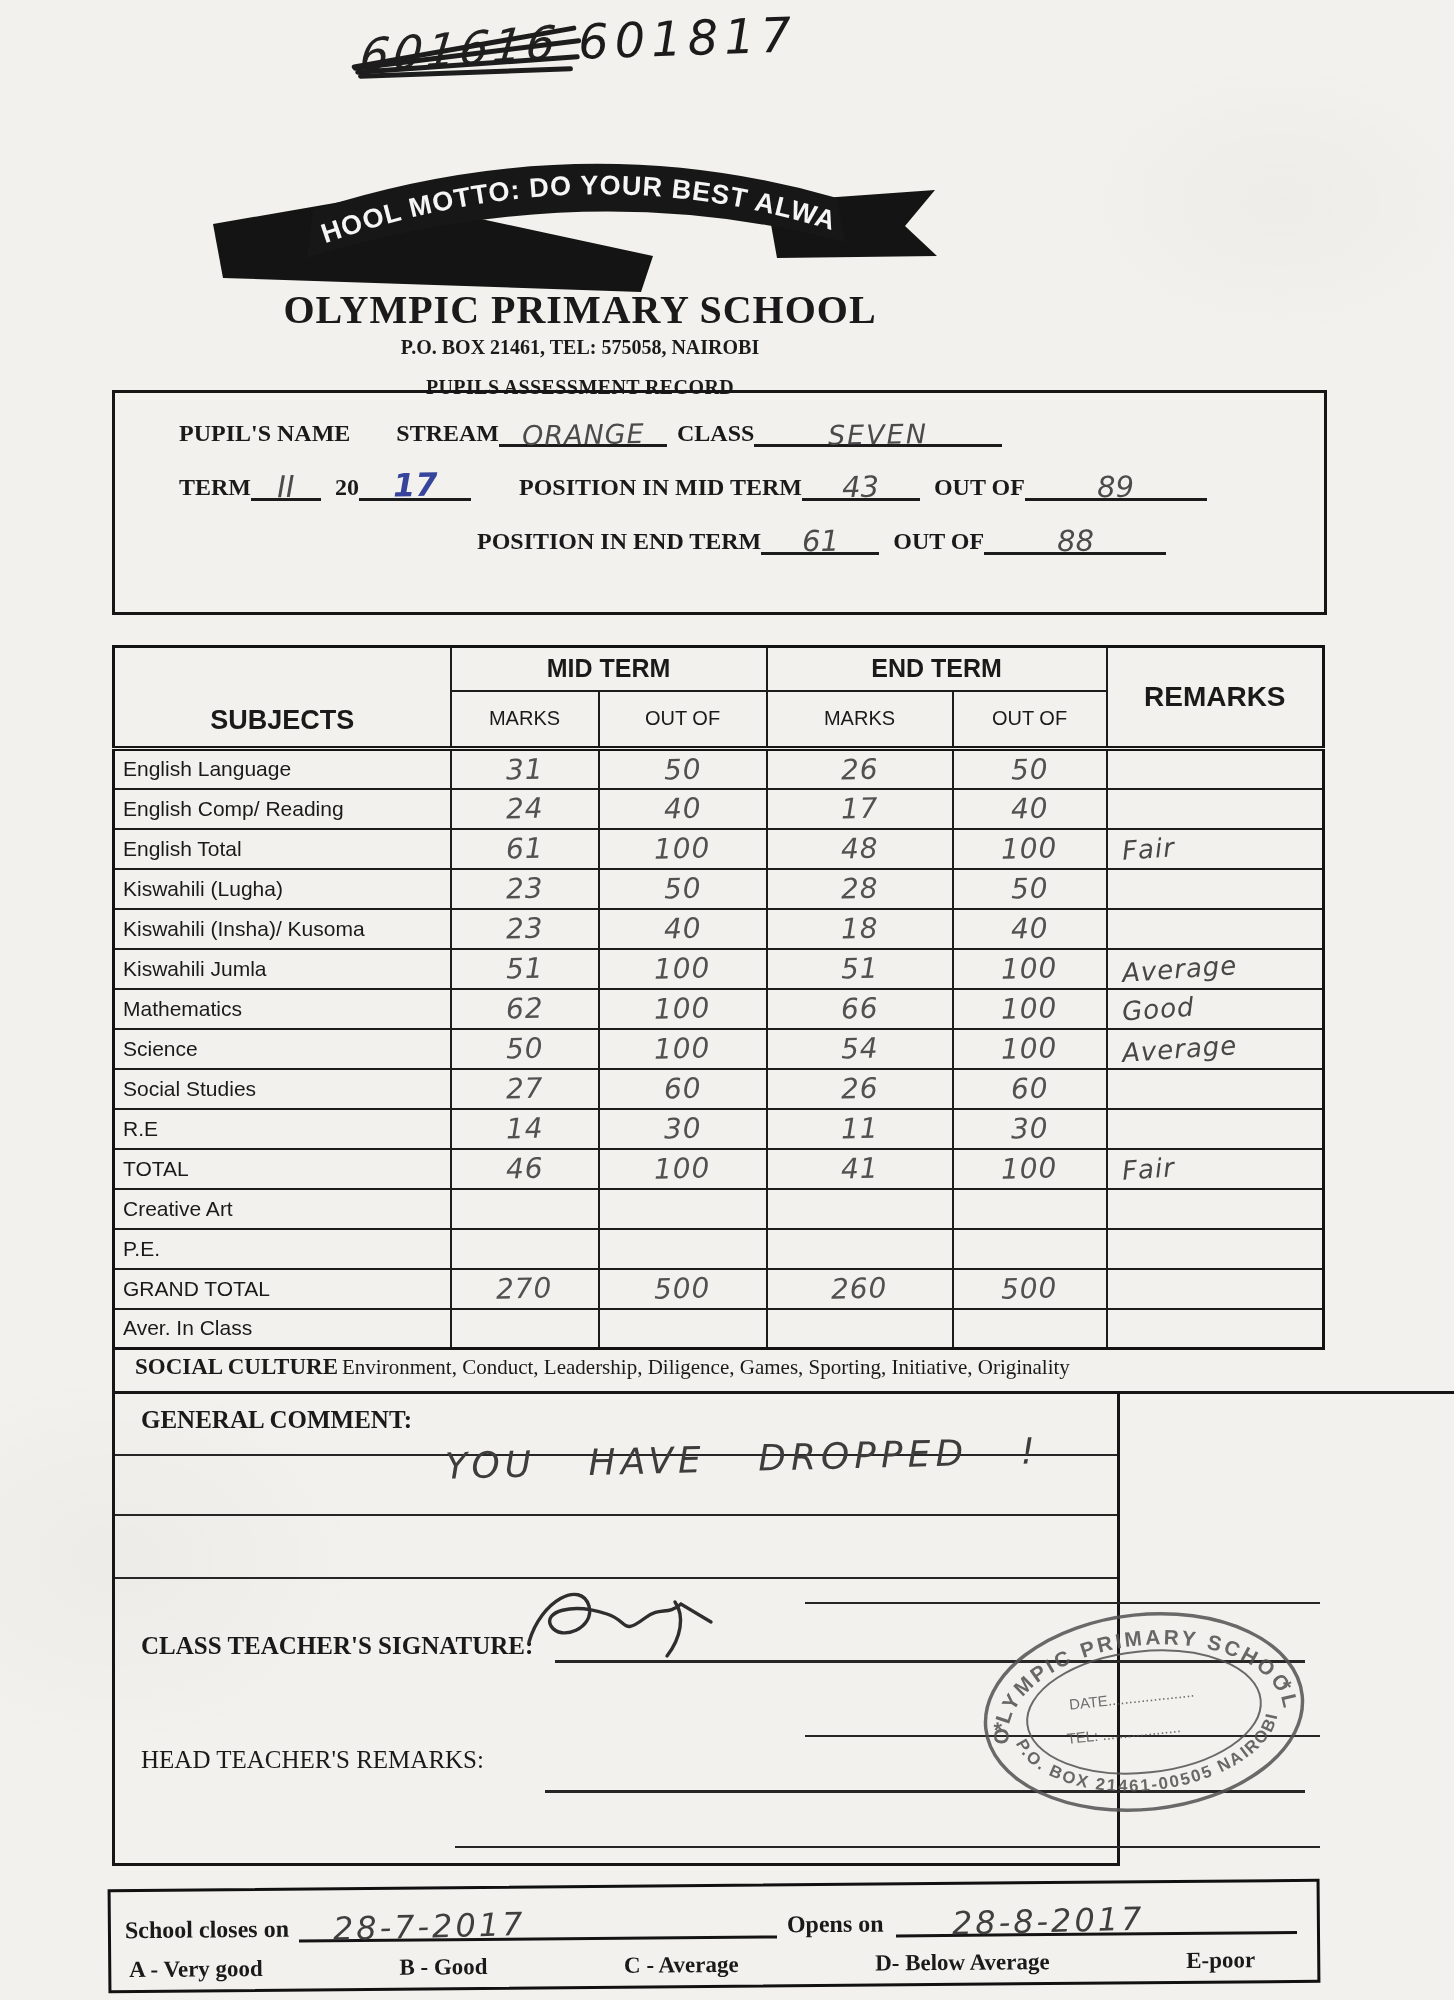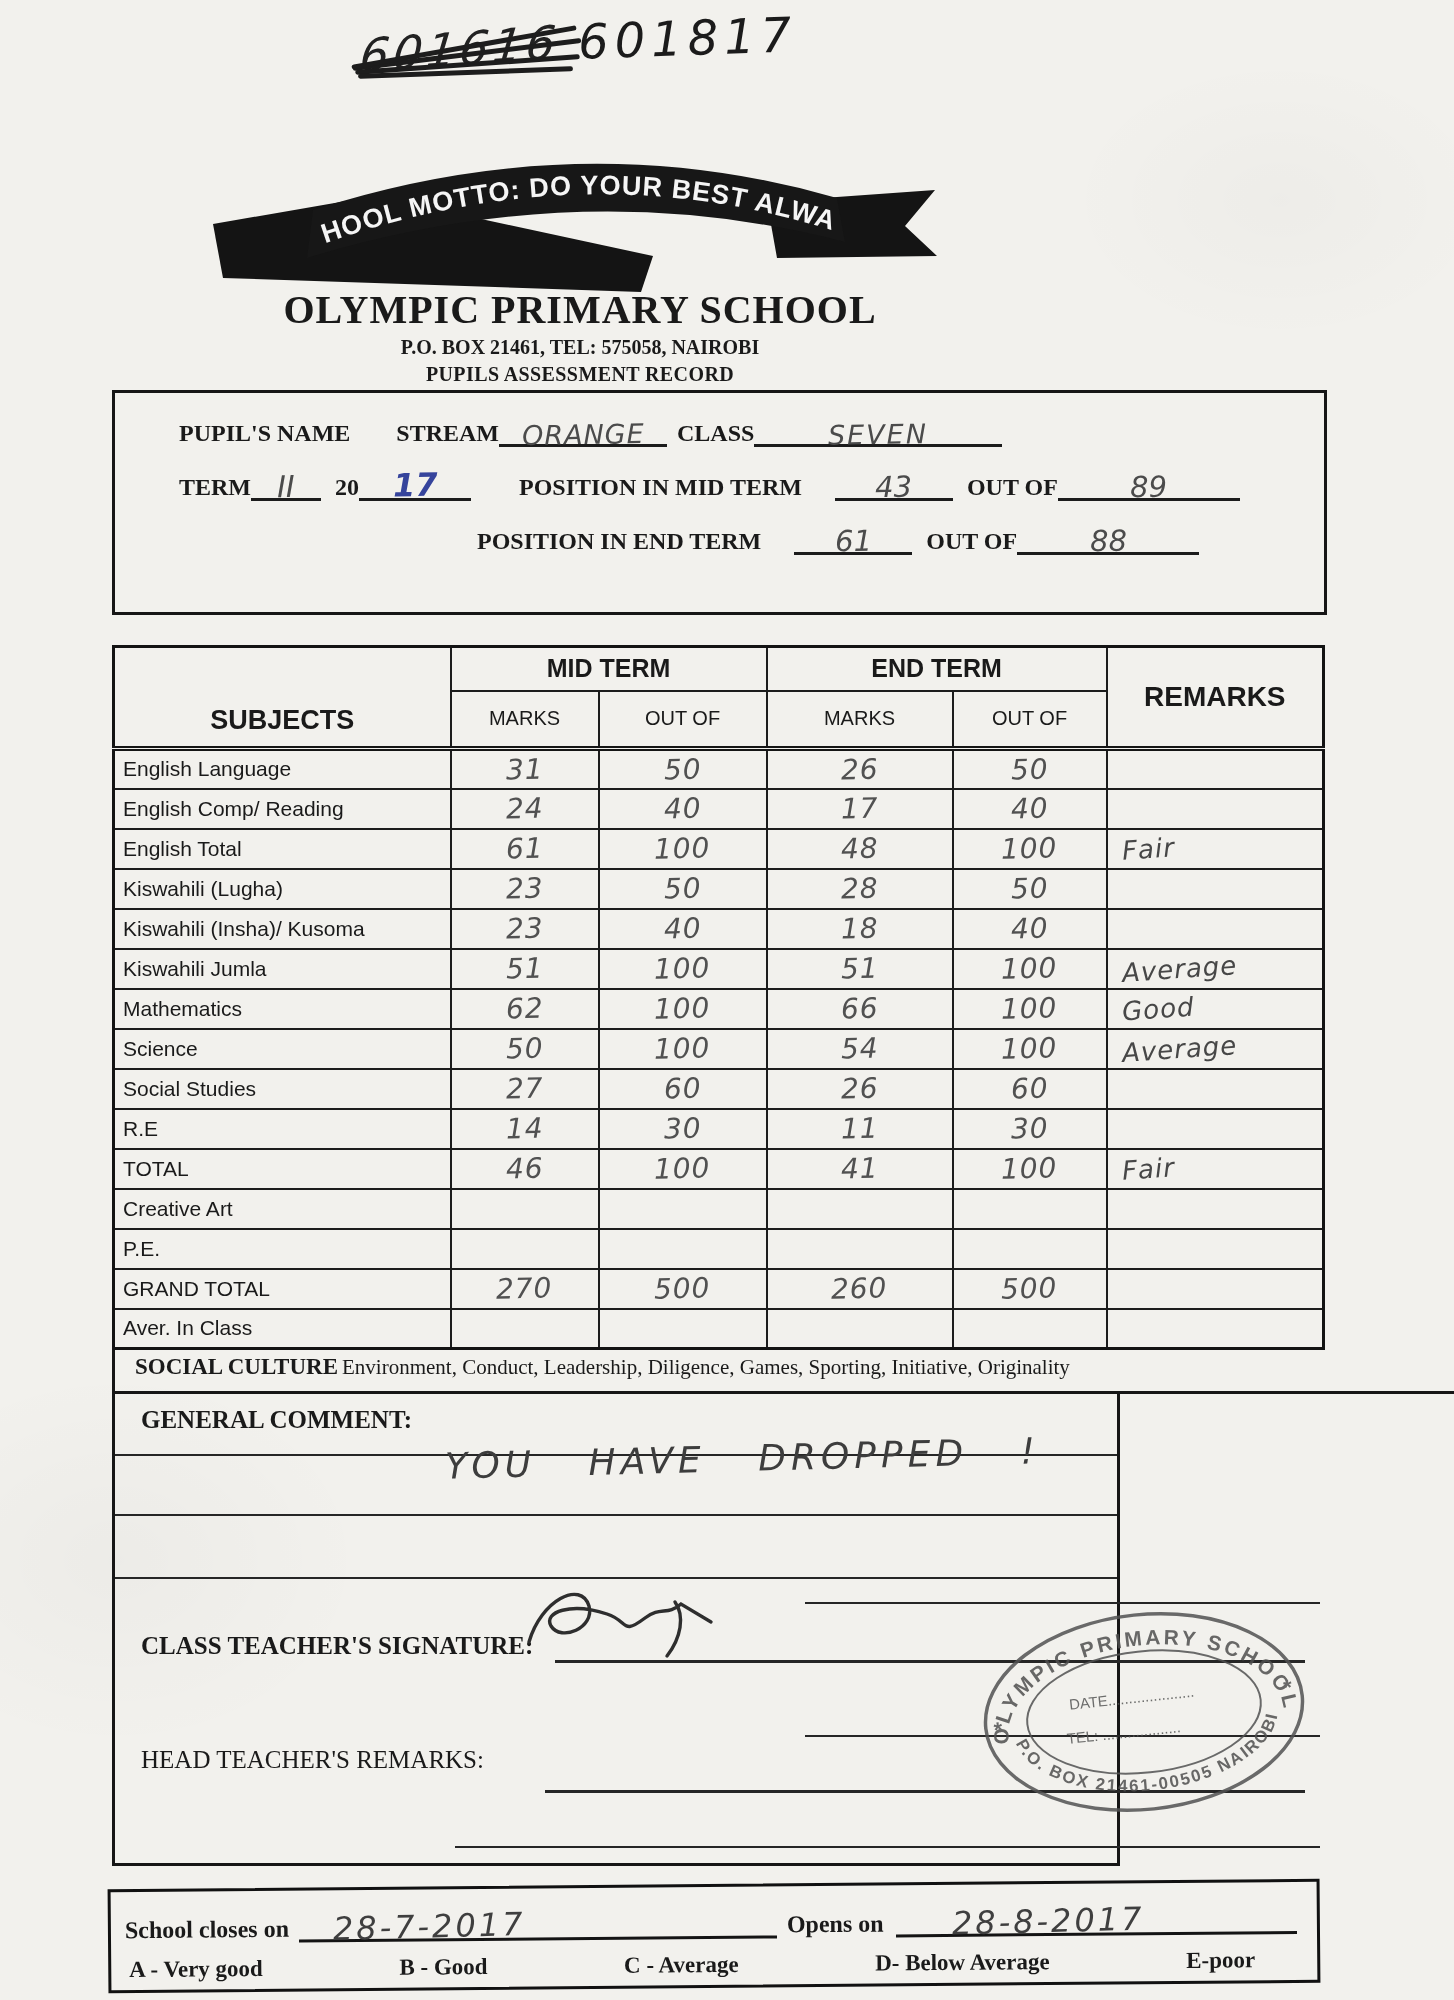--- a/index.html
+++ b/index.html
@@ -26,36 +26,36 @@
   .s3{left:350px;top:45px;width:228px;transform:rotate(-10deg);}
   .s4{left:358px;top:70px;width:215px;transform:rotate(-2deg);}
 
   
   .ribbon{left:205px;top:146px;width:740px;height:150px;}
 
   
   .head-block{left:150px;top:288px;width:860px;text-align:center;}
   .school-name{font-size:40px;font-weight:bold;letter-spacing:1px;line-height:44px;}
   .address-line{font-size:20px;font-weight:bold;margin-top:4px;}
-  .record-title{font-size:20px;font-weight:bold;margin-top:4px;letter-spacing:0.4px;}
+  .record-title{font-size:20px;font-weight:bold;margin-top:17px;letter-spacing:0.4px;}
 
   
   .info-box{left:112px;top:390px;width:1215px;height:225px;border:3px solid #161616;box-sizing:border-box;
     padding:14px 18px 0 18px;}
   .info-line{display:flex;align-items:flex-end;margin-bottom:14px;}
   .lbl{font-weight:bold;font-size:24px;white-space:nowrap;margin-left:46px;}
   .uv{border-bottom:3px solid #1c1c1c;display:inline-flex;justify-content:center;align-items:flex-end;
     height:40px;box-sizing:border-box;}
   .uv .hw{transform:translateY(6px) rotate(-1deg);}
   .v-name{width:352px;font-size:27px;letter-spacing:1px;}
   .v-stream{width:168px;font-size:27px;letter-spacing:1px;}
   .v-class{width:248px;font-size:27px;letter-spacing:2px;}
   .v-term{width:70px;font-size:30px;}
   .v-year{width:112px;font-size:32px;}
-  .v-pos{width:118px;font-size:29px;margin-left:33px;}
+  .v-pos{width:118px;font-size:29px;}
   .v-out{width:182px;font-size:29px;}
 
   
   .marks-table{left:112px;top:645px;width:1210px;border-collapse:collapse;border:3px solid #131313;
     table-layout:fixed;}
   .marks-table th,.marks-table td{border:2px solid #1c1c1c;box-sizing:border-box;}
   th.h-subjects{font-size:27px;vertical-align:bottom;padding-bottom:10px;}
   th.h-term{font-size:25px;height:44px;}
   th.h-small{font-size:20px;font-weight:normal;height:58px;}
   th.h-remarks{font-size:28px;vertical-align:middle;}

